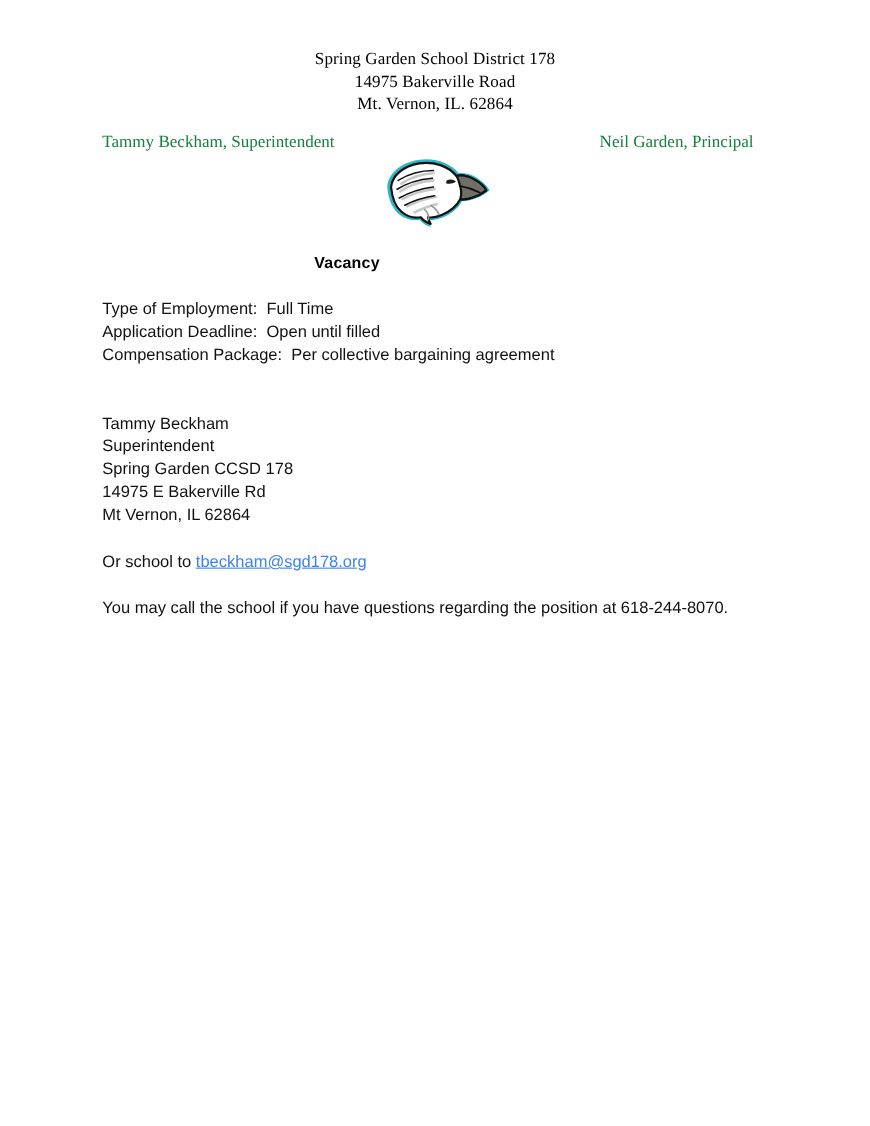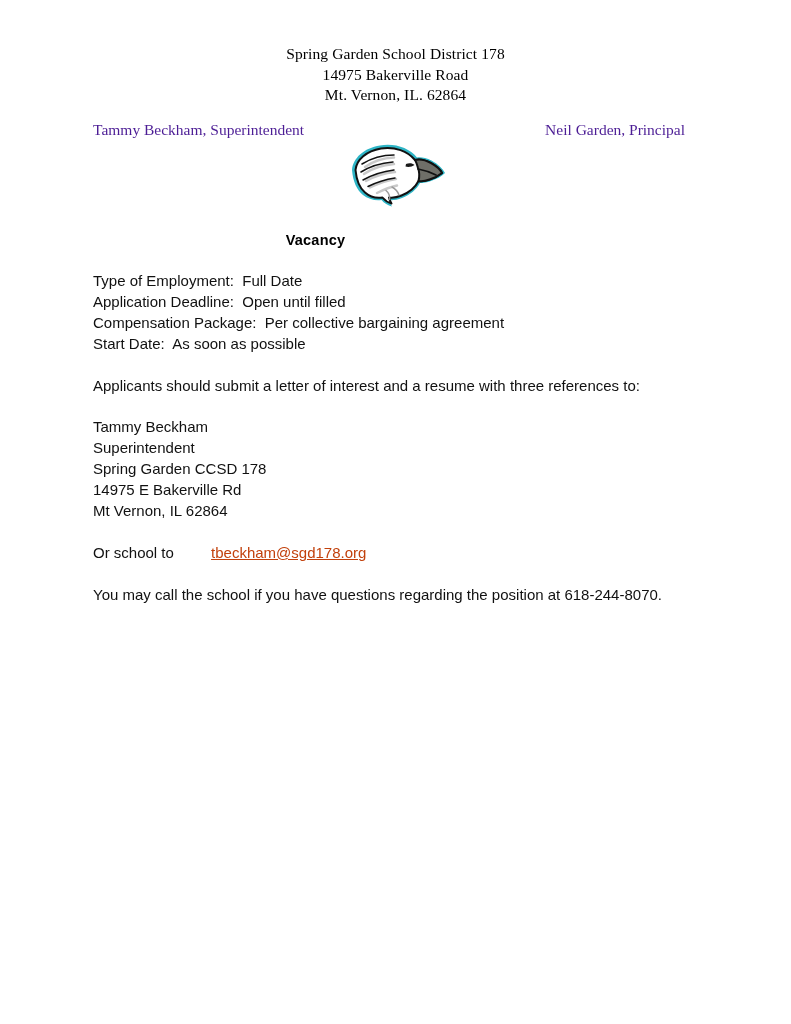--- a/index.html
+++ b/index.html
@@ -45,21 +45,21 @@
     position: absolute;
     top: 120px;
     left: 93px;
     width: 592px;
     display: flex;
     justify-content: space-between;
     align-items: center;
     font-family: "Liberation Serif", "DejaVu Serif", serif;
     font-size: 15.5px;
     line-height: 19px;
-    color: #4c1d95;
+    color: #15803d;
   }
   .officers .officer { white-space: pre; }
 
   
   .logo-wrap {
     position: absolute;
     top: 141px;
     left: 0;
     width: 791px;
     height: 70px;
@@ -97,23 +97,22 @@
   }
   .body-block .ln {
     display: block;
     white-space: pre-wrap;
     min-height: 20.9px;
   }
   .body-block .ln.spacer { min-height: 20.9px; }
 
   .email-line { display: block; white-space: pre-wrap; }
   a.email-link {
-    color: #c2410c;
+    color: #3b82f6;
     text-underline-offset: 1px;
-    margin-left: 33px;
   }
 </style>
 </head>
 <body>
 
 <div class="page">
 
   <div class="letterhead">
     <span class="lh-line">Spring Garden School District 178</span>
     <span class="lh-line">14975 Bakerville Road</span>
@@ -181,28 +180,26 @@
         <path d="M42 78 C58 69 80 61 104 58"></path>
         <path d="M52 91 C66 84 86 77 106 74"></path>
       </g>
     </svg>
   </div>
 
   <div class="vacancy-title">Vacancy</div>
 
   <div class="body-block">
 
-    <span class="ln">Type of Employment:  Full Date</span>
+    <span class="ln">Type of Employment:  Full Time</span>
     <span class="ln">Application Deadline:  Open until filled</span>
     <span class="ln">Compensation Package:  Per collective bargaining agreement</span>
-    <span class="ln">Start Date:  As soon as possible</span>
-
-    <span class="ln spacer">&nbsp;</span>
-
-    <span class="ln">Applicants should submit a letter of interest and a resume with three references to:</span>
+
+    <span class="ln spacer">&nbsp;</span>
+
 
     <span class="ln spacer">&nbsp;</span>
 
     <span class="ln">Tammy Beckham</span>
     <span class="ln">Superintendent</span>
     <span class="ln">Spring Garden CCSD 178</span>
     <span class="ln">14975 E Bakerville Rd</span>
     <span class="ln">Mt Vernon, IL 62864</span>
 
     <span class="ln spacer">&nbsp;</span>

